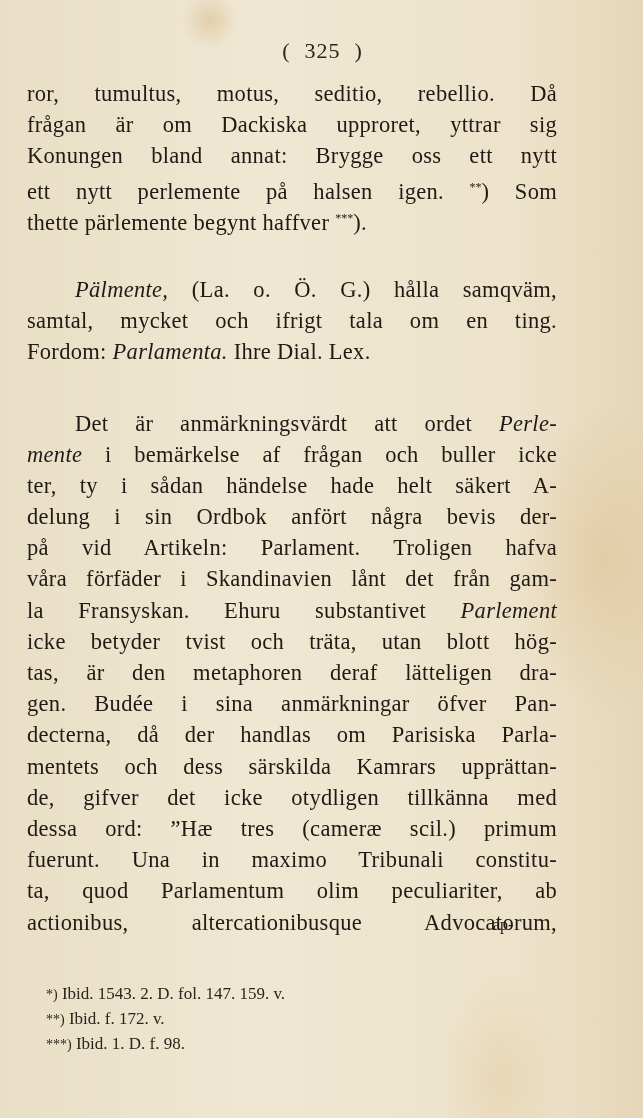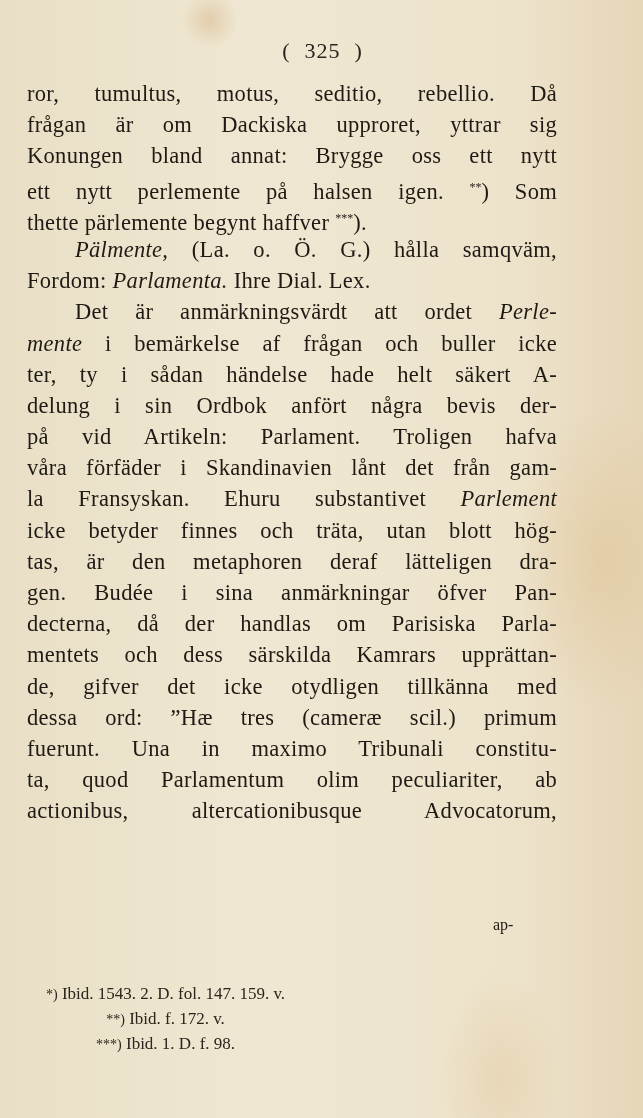--- a/index.html
+++ b/index.html
@@ -52,20 +52,21 @@
       text-align: justify;
       text-align-last: justify;
       letter-spacing: 0.3px;
       font-family: Liberation Serif, serif;
     }
     .line.last {
       text-align-last: left;
     }
     .line.indent {
       padding-left: 48px;
+      margin-top: 40px;
     }
     .ital { font-style: italic; }
     .sup {
       font-size: 12px;
       vertical-align: 8px;
       letter-spacing: 0;
     }
     .catchword {
       position: absolute;
       left: 493px;
@@ -73,48 +74,49 @@
       font-size: 16px;
     }
     .footnotes {
       position: absolute;
       left: 46px;
       top: 982px;
       font-size: 17px;
       line-height: 24px;
       color: #2a241c;
     }
-    .footnotes .fn { white-space: nowrap; text-align: center; }
+    .footnotes .fn { white-space: nowrap; }
     .footnotes .mark { font-size: 14px; }
   </style>
 </head>
 <body>
 
 <div class="page">
 
   <div class="page-number">
     <span class="paren">(</span><span>325</span><span class="paren">)</span>
   </div>
 
   <div class="body-text">
     <div class="line"><span>ror, tumultus, motus, seditio, rebellio. Då</span></div>
     <div class="line"><span>frågan är om Dackiska upproret, yttrar sig</span></div>
     <div class="line"><span>Konungen bland annat: Brygge oss ett nytt</span></div>
     <div class="line"><span>ett nytt perlemente på halsen igen.</span> <span class="sup">**</span><span>) Som</span></div>
     <div class="line last"><span>thette pärlemente begynt haffver</span> <span class="sup">***</span><span>).</span></div>
     <div class="line indent"><span class="ital">Pälmente,</span><span> (La. o. Ö. G.) hålla samqväm,</span></div>
+    <div class="line"><span>samtal, mycket och ifrigt tala om en ting.</span></div>
     <div class="line last"><span>Fordom: </span><span class="ital">Parlamenta.</span><span>  Ihre Dial. Lex.</span></div>
     <div class="line indent"><span>Det är anmärkningsvärdt att ordet </span><span class="ital">Perle-</span></div>
     <div class="line"><span class="ital">mente</span><span> i bemärkelse af frågan och buller icke</span></div>
     <div class="line"><span>ter, ty i sådan händelse hade helt säkert A-</span></div>
     <div class="line"><span>delung i sin Ordbok anfört några bevis der-</span></div>
     <div class="line"><span>på vid Artikeln: Parlament. Troligen hafva</span></div>
     <div class="line"><span>våra förfäder i Skandinavien lånt det från gam-</span></div>
     <div class="line"><span>la Fransyskan. Ehuru substantivet </span><span class="ital">Parlement</span></div>
-    <div class="line"><span>icke betyder finnes och träta, utan blott hög-</span></div>
+    <div class="line"><span>icke betyder tvist och träta, utan blott hög-</span></div>
     <div class="line"><span>tas, är den metaphoren deraf lätteligen dra-</span></div>
     <div class="line"><span>gen. Budée i sina anmärkningar öfver Pan-</span></div>
     <div class="line"><span>decterna, då der handlas om Parisiska Parla-</span></div>
     <div class="line"><span>mentets och dess särskilda Kamrars upprättan-</span></div>
     <div class="line"><span>de, gifver det icke otydligen tillkänna med</span></div>
     <div class="line"><span>dessa ord: ”Hæ tres (cameræ scil.) primum</span></div>
     <div class="line"><span>fuerunt. Una in maximo Tribunali constitu-</span></div>
     <div class="line"><span>ta, quod Parlamentum olim peculiariter, ab</span></div>
     <div class="line"><span>actionibus, altercationibusque Advocatorum,</span></div>
   </div>

